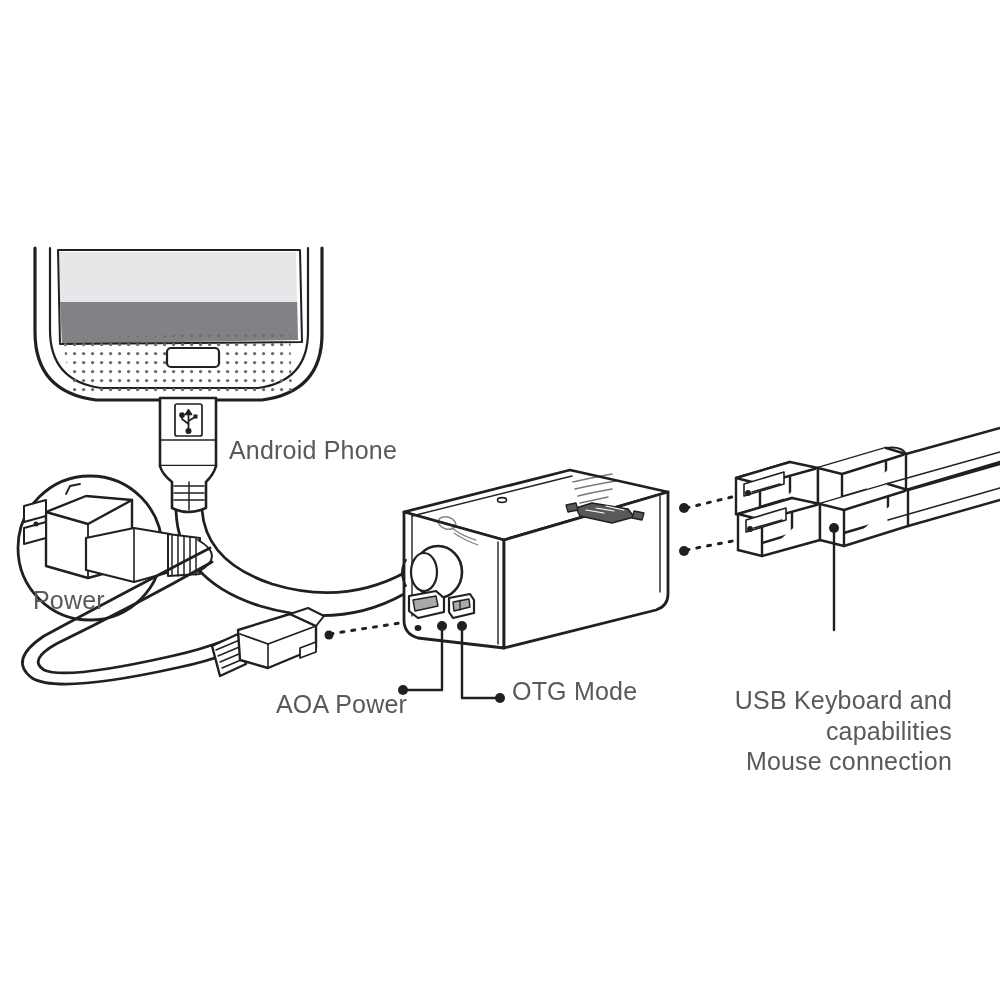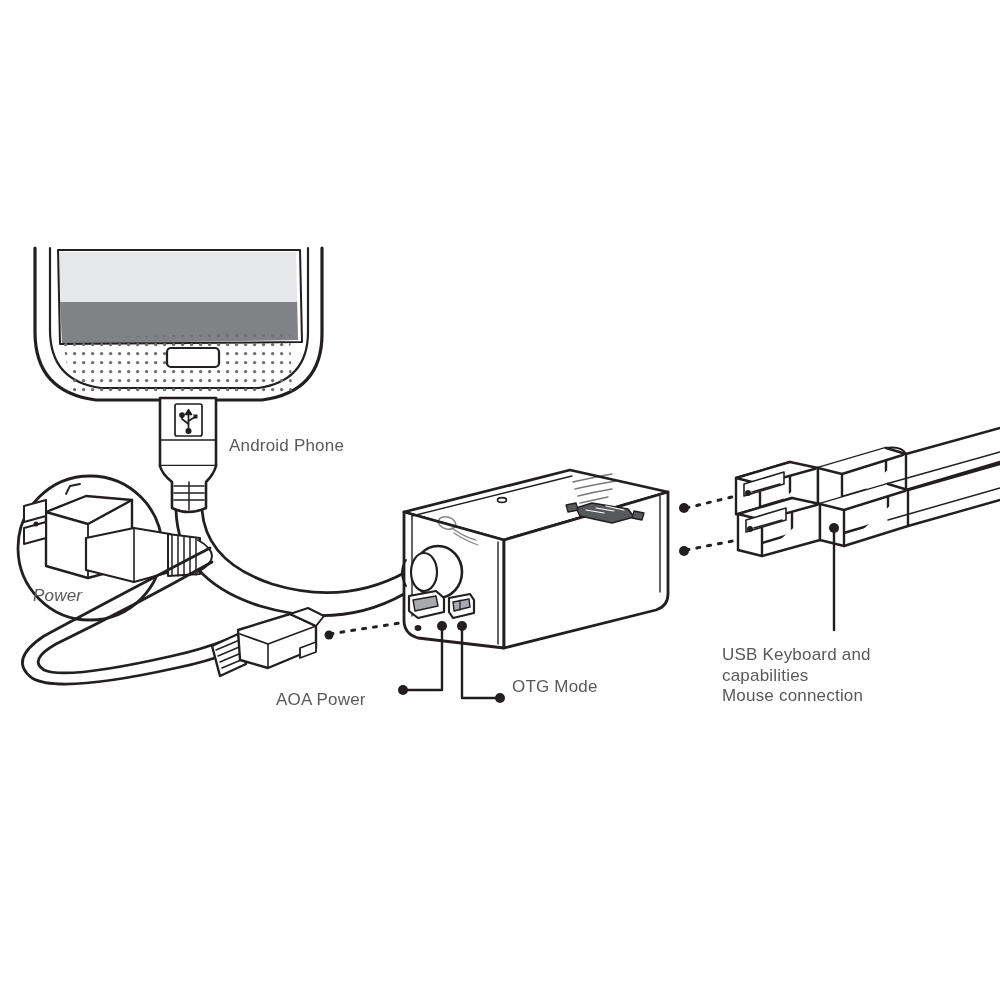--- a/index.html
+++ b/index.html
@@ -23,30 +23,31 @@
     left: 0;
     top: 0;
     width: 1000px;
     height: 1000px;
     display: block;
   }
   .label-text {
     position: absolute;
     color: #58595b;
     font-family: "Liberation Sans", sans-serif;
-    font-size: 17px;
+    font-size: 25px;
     letter-spacing: 0.2px;
     white-space: pre;
     line-height: 1.18;
   }
   #label-usb-block {
-    text-align: left;
+    text-align: right;
     white-space: normal;
     width: 230px;
     line-height: 1.22;
+    margin-top: 40px;
   }
 </style>
 </head>
 <body>
 
 <div id="stage">
 
   <svg id="diagram-svg" viewBox="0 0 1000 1000">
     <defs>
       <pattern id="speakerDots" width="9" height="9" patternUnits="userSpaceOnUse">
@@ -288,21 +289,21 @@
       </g>
 
       <circle cx="834" cy="528" r="5" fill="#231f20" stroke="none"></circle>
       <path d="M834 532 L834 630" stroke-width="2.4"></path>
 
     </g>
   </svg>
 
   <div class="label-text" id="label-android-phone" style="left:229px; top:436px;">Android Phone</div>
 
-  <div class="label-text" id="label-power" style="left:33px; top:586px;font-style:italic;">Power</div>
+  <div class="label-text" id="label-power" style="left:33px; top:586px;">Power</div>
 
   <div class="label-text" id="label-aoa-mode" style="left:276px; top:690px;">AOA Power</div>
 
   <div class="label-text" id="label-otg-mode" style="left:512px; top:677px;">OTG Mode</div>
 
   <div class="label-text" id="label-usb-block" style="left:722px; top:645px;">
     <div>USB Keyboard and</div>
     <div>capabilities</div>
     <div>Mouse connection</div>
   </div>

